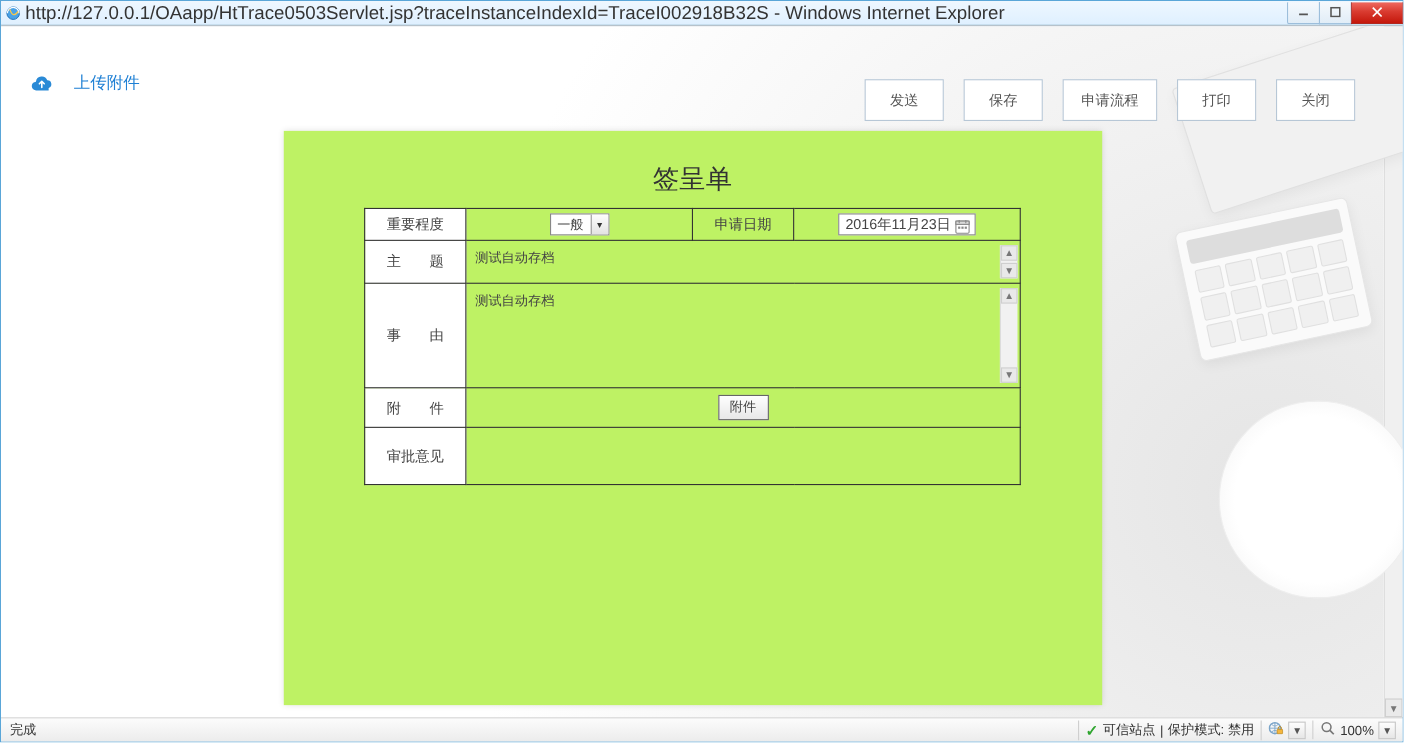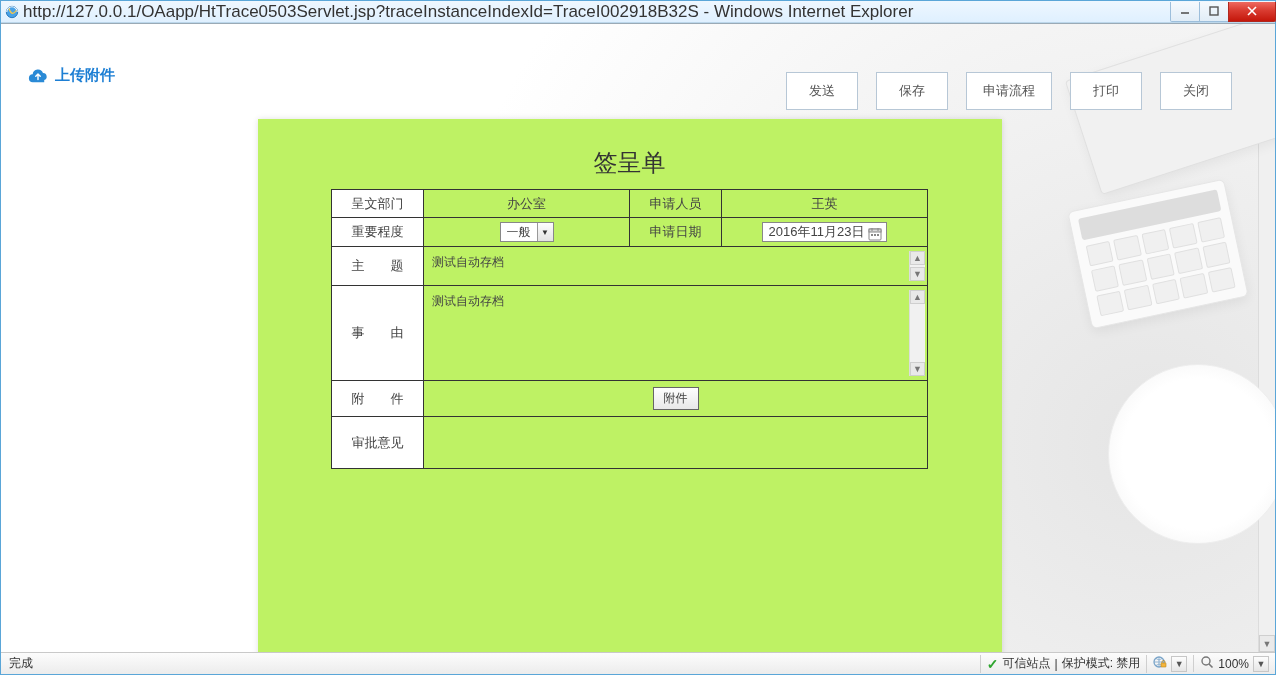--- a/index.html
+++ b/index.html
@@ -144,24 +144,24 @@
     position: relative;
     height: 74px;
     display: flex;
     align-items: flex-start;
     justify-content: space-between;
     padding: 12px 26px 0 26px;
   }
   .upload-link {
     display: flex;
     align-items: center;
-    gap: 6px;
+    gap: 18px;
     color: #1d7fd4;
     font-size: 15px;
-    font-weight: 700;
+    font-weight: 400;
     cursor: pointer;
     margin-top: 30px;
   }
   .upload-icon {
     width: 22px; height: 16px;
   }
   .btn-group {
     display: flex;
     gap: 18px;
     margin-top: 36px;
@@ -435,26 +435,20 @@
       <div class="form-card">
         <div class="form-title">签呈单</div>
         <table class="form-table">
           <colgroup>
             <col class="col-label">
               <col class="col-val1">
               <col class="col-label2">
               <col class="col-val2">
           </colgroup>
           <tbody>
-              <tr>
-            <td>呈文部门</td>
-            <td>办公室</td>
-            <td>申请人员</td>
-            <td>王英</td>
-          </tr>
           <tr>
             <td>重要程度</td>
             <td>
               <span class="select-wrap">
                 <span class="sel-text">一般</span>
                 <span class="sel-btn">▼</span>
               </span>
             </td>
             <td>申请日期</td>
             <td>

